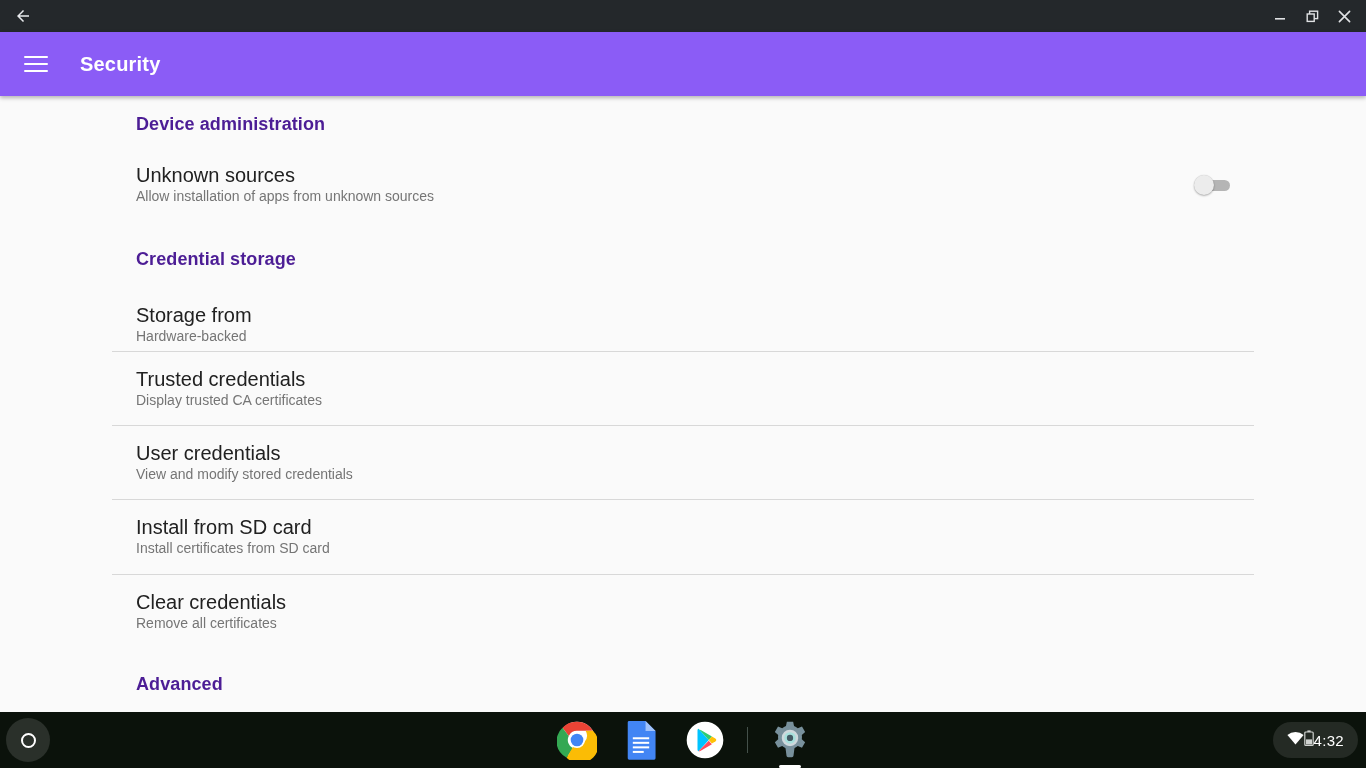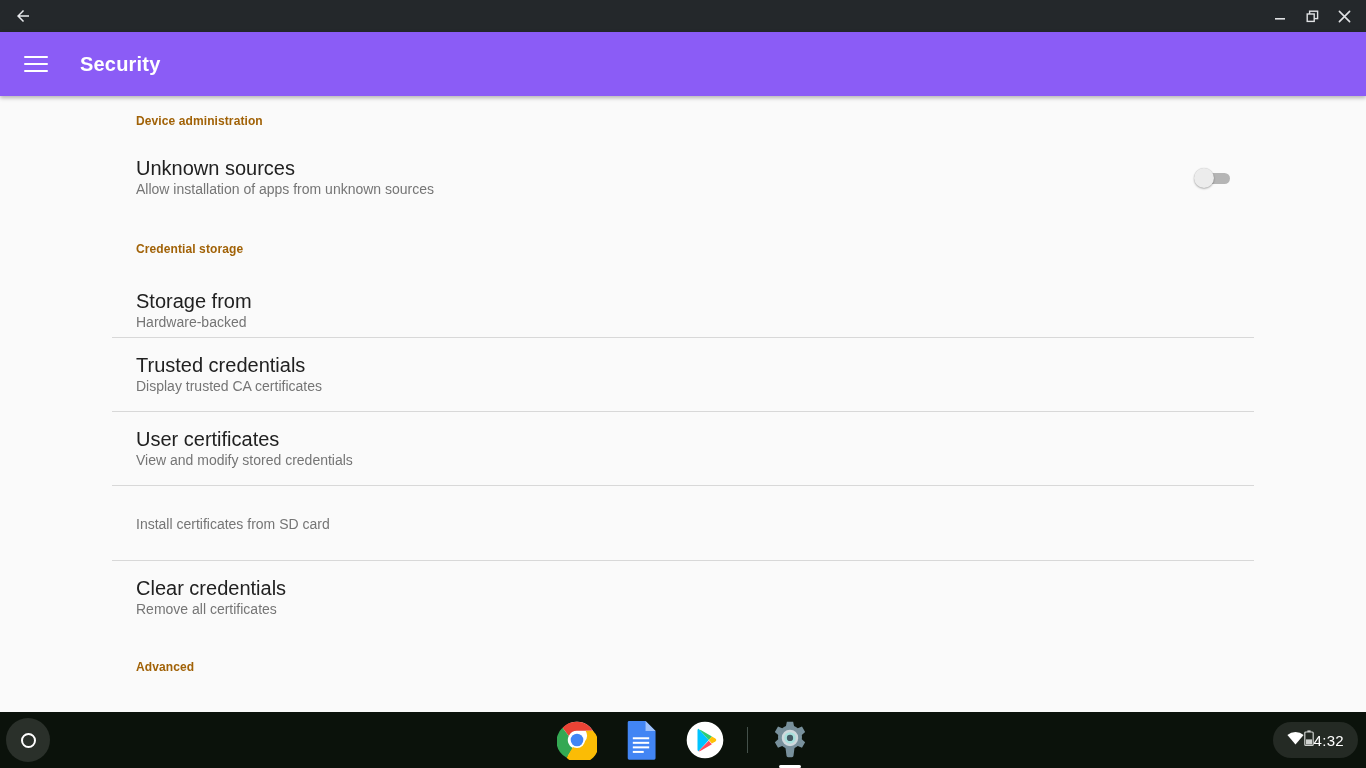--- a/index.html
+++ b/index.html
@@ -70,22 +70,22 @@
   
   #content {
     position: absolute;
     top: 96px; left: 0;
     width: 1366px; height: 616px;
     background: #fafafa;
     overflow: hidden;
   }
 
   .section-header {
-    color: #a16207;
-    font-size: 12px;
+    color: #4c1d95;
+    font-size: 18px;
     font-weight: bold;
     padding-left: 136px;
     letter-spacing: 0.1px;
   }
 
   .pref-row {
     position: relative;
     display: flex;
     align-items: center;
     padding-left: 136px;
@@ -269,28 +269,29 @@
   <div class="pref-row" style="height:73px;">
     <div class="pref-text">
       <div class="pref-title">Trusted credentials</div>
       <div class="pref-summary">Display trusted CA certificates</div>
     </div>
   </div>
   <div class="divider"></div>
 
   <div class="pref-row" style="height:73px;">
     <div class="pref-text">
-      <div class="pref-title">User certificates</div>
+      <div class="pref-title">User credentials</div>
       <div class="pref-summary">View and modify stored credentials</div>
     </div>
   </div>
   <div class="divider"></div>
 
   <div class="pref-row" style="height:74px;">
     <div class="pref-text">
+      <div class="pref-title">Install from SD card</div>
       <div class="pref-summary">Install certificates from SD card</div>
     </div>
   </div>
   <div class="divider"></div>
 
   <div class="pref-row" style="height:73px;">
     <div class="pref-text">
       <div class="pref-title">Clear credentials</div>
       <div class="pref-summary">Remove all certificates</div>
     </div>

